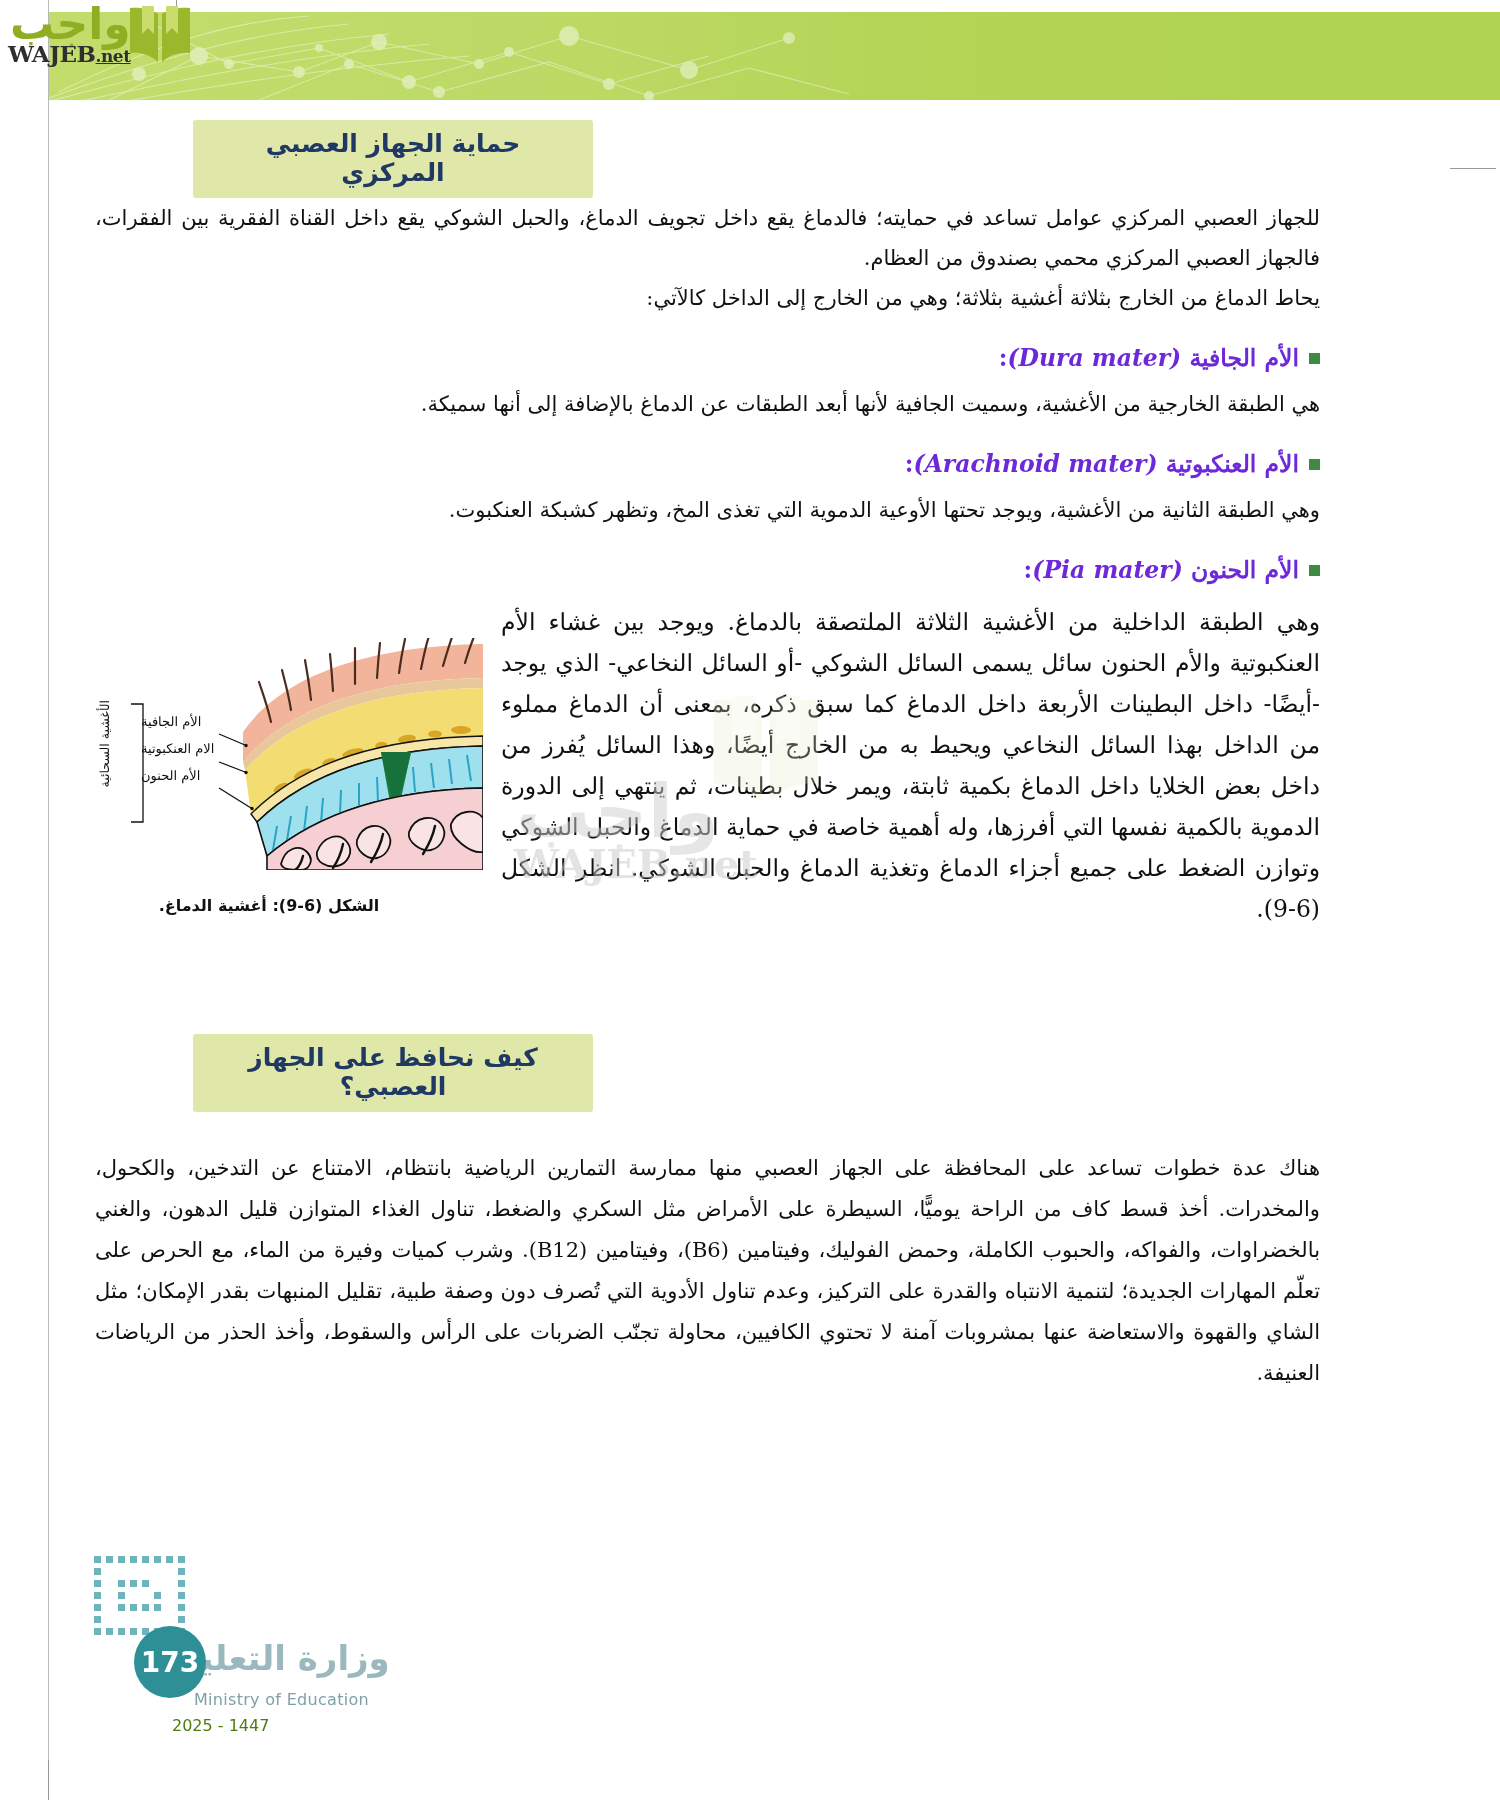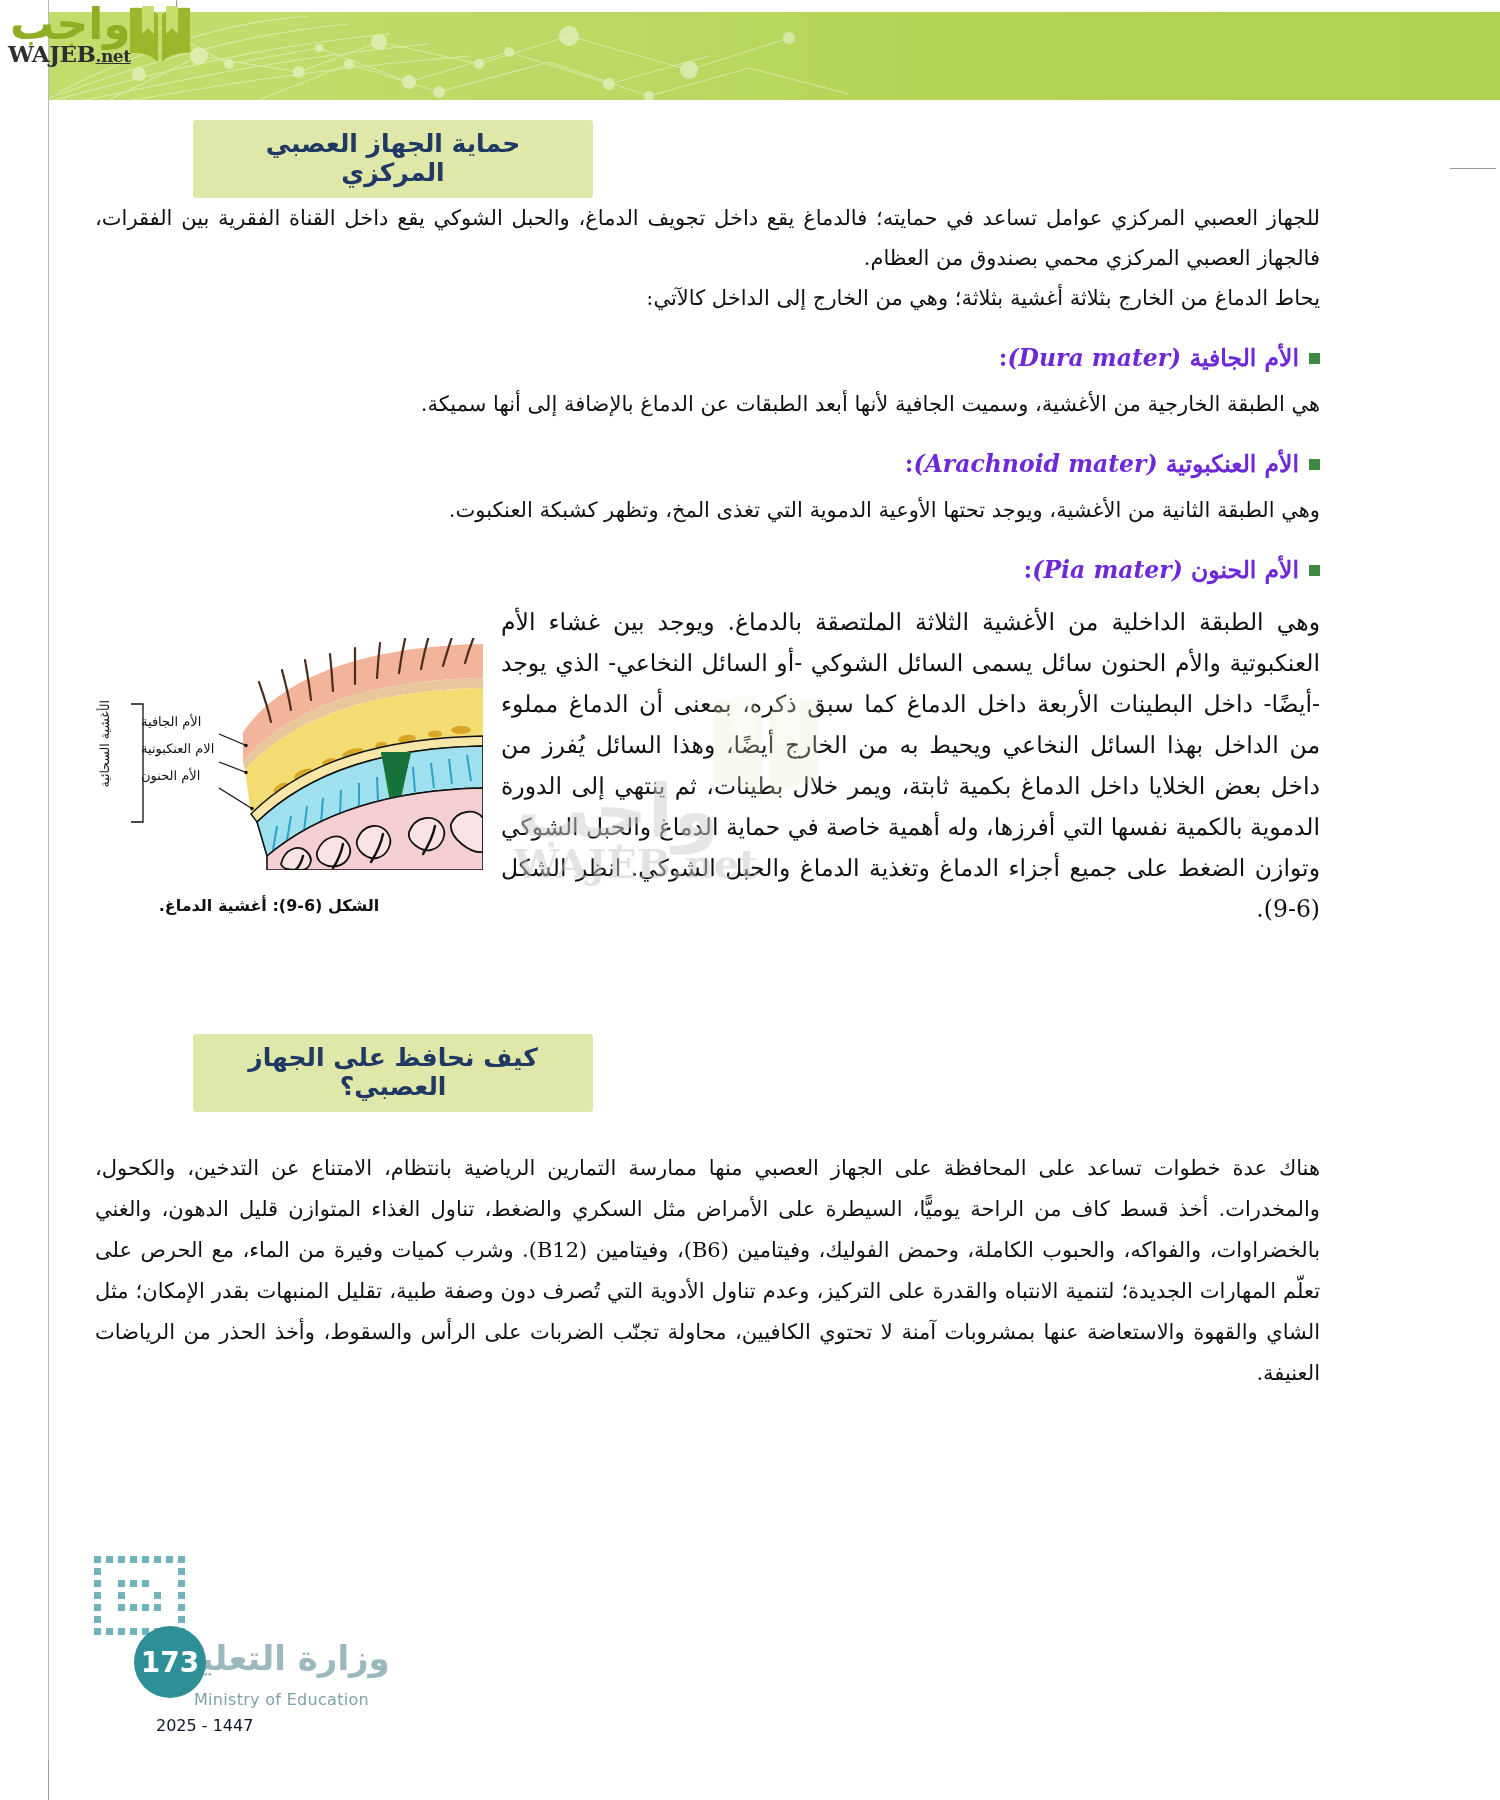--- a/index.html
+++ b/index.html
@@ -347,25 +347,25 @@
     top: 150px;
     font-family: "DejaVu Sans", "Liberation Sans", sans-serif;
     font-size: 16px;
     color: #7fa0a8;
     letter-spacing: .3px;
     direction: ltr;
     margin-left: 38px;
   }
   .moe-year {
     position: absolute;
-    left: 78px;
+    left: 94px;
     top: 176px;
     font-family: "DejaVu Sans", "Liberation Sans", sans-serif;
     font-size: 16px;
-    color: #0f172a;
+    color: #4d7c0f;
     direction: ltr;
   }
 </style>
 </head>
 <body>
 
 <div class="page">
 
   <div class="trim-rule-left"></div>
   <div class="trim-rule-right"></div>

